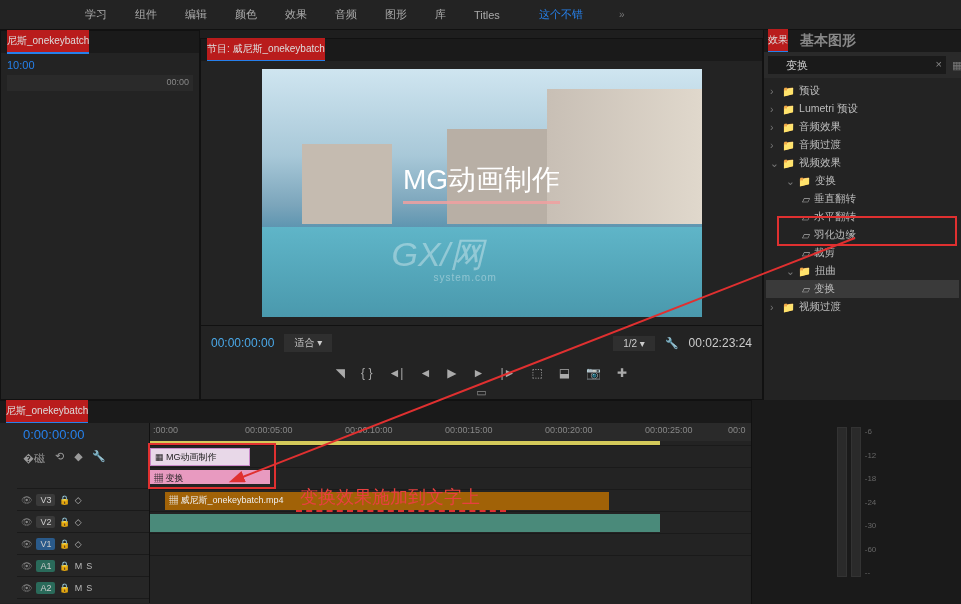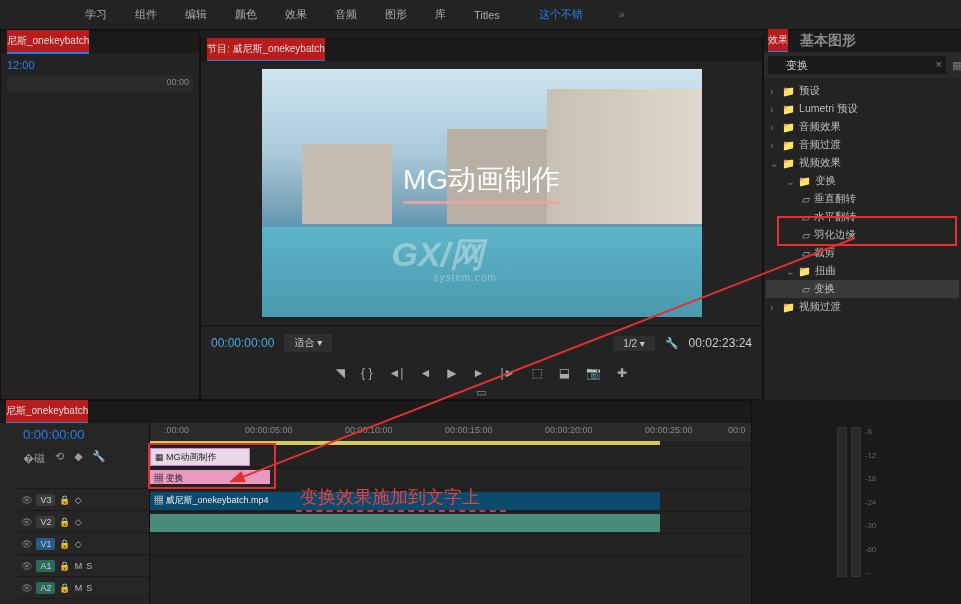--- a/index.html
+++ b/index.html
@@ -21,21 +21,21 @@
 .preview-area { flex: 1; background: #232323; display: flex; align-items: center; justify-content: center; padding: 8px; position: relative; }
 .video-frame { width: 440px; height: 248px; background: linear-gradient(180deg,#cfe5f0 0%,#a8c8d8 35%,#7ba5bb 55%,#4a8aa8 70%,#3a99b0 100%); position: relative; overflow: hidden; }
 .building { position: absolute; background: #d8d0c8; }
 .b1 { right: 0; top: 20px; width: 155px; height: 135px; background: linear-gradient(90deg,#c8bfb5,#e0d8cc); }
 .b2 { right: 155px; top: 60px; width: 100px; height: 95px; background: #b8afa5; }
 .b3 { left: 40px; top: 75px; width: 90px; height: 80px; background: #c5bbb0; }
 .water { position: absolute; bottom: 0; left: 0; right: 0; height: 90px; background: linear-gradient(180deg,#5fb5c8,#4a99ad); }
 .title-wrap { position: absolute; top: 92px; width: 100%; text-align: center; }
 .title-inner { display: inline-block; color: #fff; font-size: 28px; border-bottom: 3px solid rgba(240,160,160,.85); padding-bottom: 2px; }
 .wm { position: absolute; bottom: 34px; left: 130px; color: rgba(255,255,255,.35); }
-.wm-big { font-size: 34px; font-weight: bold; font-style: italic; }
+.wm-big { font-size: 34px; font-weight: normal; font-style: italic; }
 .wm-sub { font-size: 10px; letter-spacing: 1px; display: block; margin-left: 42px; margin-top: -6px; }
 .transport { height: 42px; background: #232323; display: flex; align-items: center; padding: 0 10px; gap: 10px; border-top: 1px solid #111; }
 .tc-blue { color: #4aa8e8; font-size: 12px; }
 .tc-white { color: #ccc; font-size: 12px; margin-left: auto; }
 .fit-dd { background: #2f2f2f; padding: 2px 10px; color: #ccc; font-size: 10px; }
 .ctrl-row { height: 30px; display: flex; align-items: center; justify-content: center; gap: 16px; background: #232323; }
 .ctrl-row span { color: #aaa; cursor: pointer; font-size: 12px; }
 .right-col { width: 198px; background: #232323; border-left: 1px solid #111; display: flex; flex-direction: column; }
 .right-tabs { height: 22px; display: flex; align-items: center; gap: 2px; padding-left: 4px; background: #1a1a1a; }
 .search-row { display: flex; align-items: center; padding: 4px; gap: 6px; background: #2a2a2a; }
@@ -67,21 +67,21 @@
 .track-head.aud .tgl { background: #2a6a5a; }
 .tl-right { flex: 1; position: relative; background: #232323; }
 .tl-ruler { height: 18px; background: #2a2a2a; position: relative; display: flex; font-size: 9px; color: #888; }
 .tl-ruler span { position: absolute; top: 2px; }
 .yellow-bar { height: 4px; background: #d4c95a; }
 .tracks-area { position: relative; }
 .track-row { height: 22px; border-top: 1px solid #1a1a1a; position: relative; }
 .clip { position: absolute; height: 18px; top: 2px; font-size: 9px; padding: 2px 4px; color: #222; overflow: hidden; white-space: nowrap; }
 .clip-title { background: #e8d8e8; left: 0; width: 100px; border: 1px solid #c888c8; }
 .clip-fx { background: #e89ac0; left: 0; width: 120px; height: 14px; top: 2px; }
-.clip-video { background: #0c4a6e; left: 0; width: 510px; color: #eee; }
+.clip-video { background: #a16207; left: 15px; width: 444px; color: #eee; }
 .clip-audio { background: #4a8a7a; left: 0; width: 510px; }
 .meters { width: 210px; background: #1a1a1a; display: flex; align-items: center; justify-content: center; gap: 4px; border-left: 1px solid #111; }
 .meter { width: 10px; height: 150px; background: linear-gradient(180deg,#2a2a2a,#2a2a2a); border: 1px solid #333; position: relative; }
 .meter-scale { color: #666; font-size: 8px; display: flex; flex-direction: column; justify-content: space-between; height: 150px; }
 .annotation { position: absolute; color: #e84040; font-size: 18px; left: 300px; top: 485px; z-index: 50; }
 .arrow-line { position: absolute; z-index: 40; pointer-events: none; }
 .dash-under { position: absolute; border-bottom: 2px dashed #e03030; }
 </style>
 </head>
 <body>
@@ -100,21 +100,21 @@
   <span class="chevrons">»</span>
 </div>
 
 <div class="workspace">
 
   <div class="panel panel-left-top">
     <div class="panel-head">
       <span class="panel-tab">尼斯_onekeybatch</span>
     </div>
     <div class="mini-timeline">
-      <span class="playhead-time">12:00</span>
+      <span class="playhead-time">10:00</span>
       <div class="ruler-small">
         <span style="float:right">00:00</span>
       </div>
     </div>
   </div>
 
   <div class="panel preview-panel">
     <div class="panel-head">
       <span class="panel-tab">节目: 威尼斯_onekeybatch</span>
     </div>
@@ -282,21 +282,21 @@
             <span>🔒</span>
             <span>M</span>
             <span>S</span>
           </div>
         <div class="track-head aud">
             <span class="tgl">A3</span>
           </div>
       </div>
       <div class="tl-right">
         <div class="tl-ruler">
-          <span style="left:14px">:00:00</span>
+          <span style="left:3px">:00:00</span>
           <span style="left:95px">00:00:05:00</span>
           <span style="left:195px">00:00:10:00</span>
           <span style="left:295px">00:00:15:00</span>
           <span style="left:395px">00:00:20:00</span>
           <span style="left:495px">00:00:25:00</span>
           <span style="left:578px">00:0</span>
         </div>
         <div class="yellow-bar" style="width:510px"></div>
         <div class="tracks-area">
           <div class="track-row">

